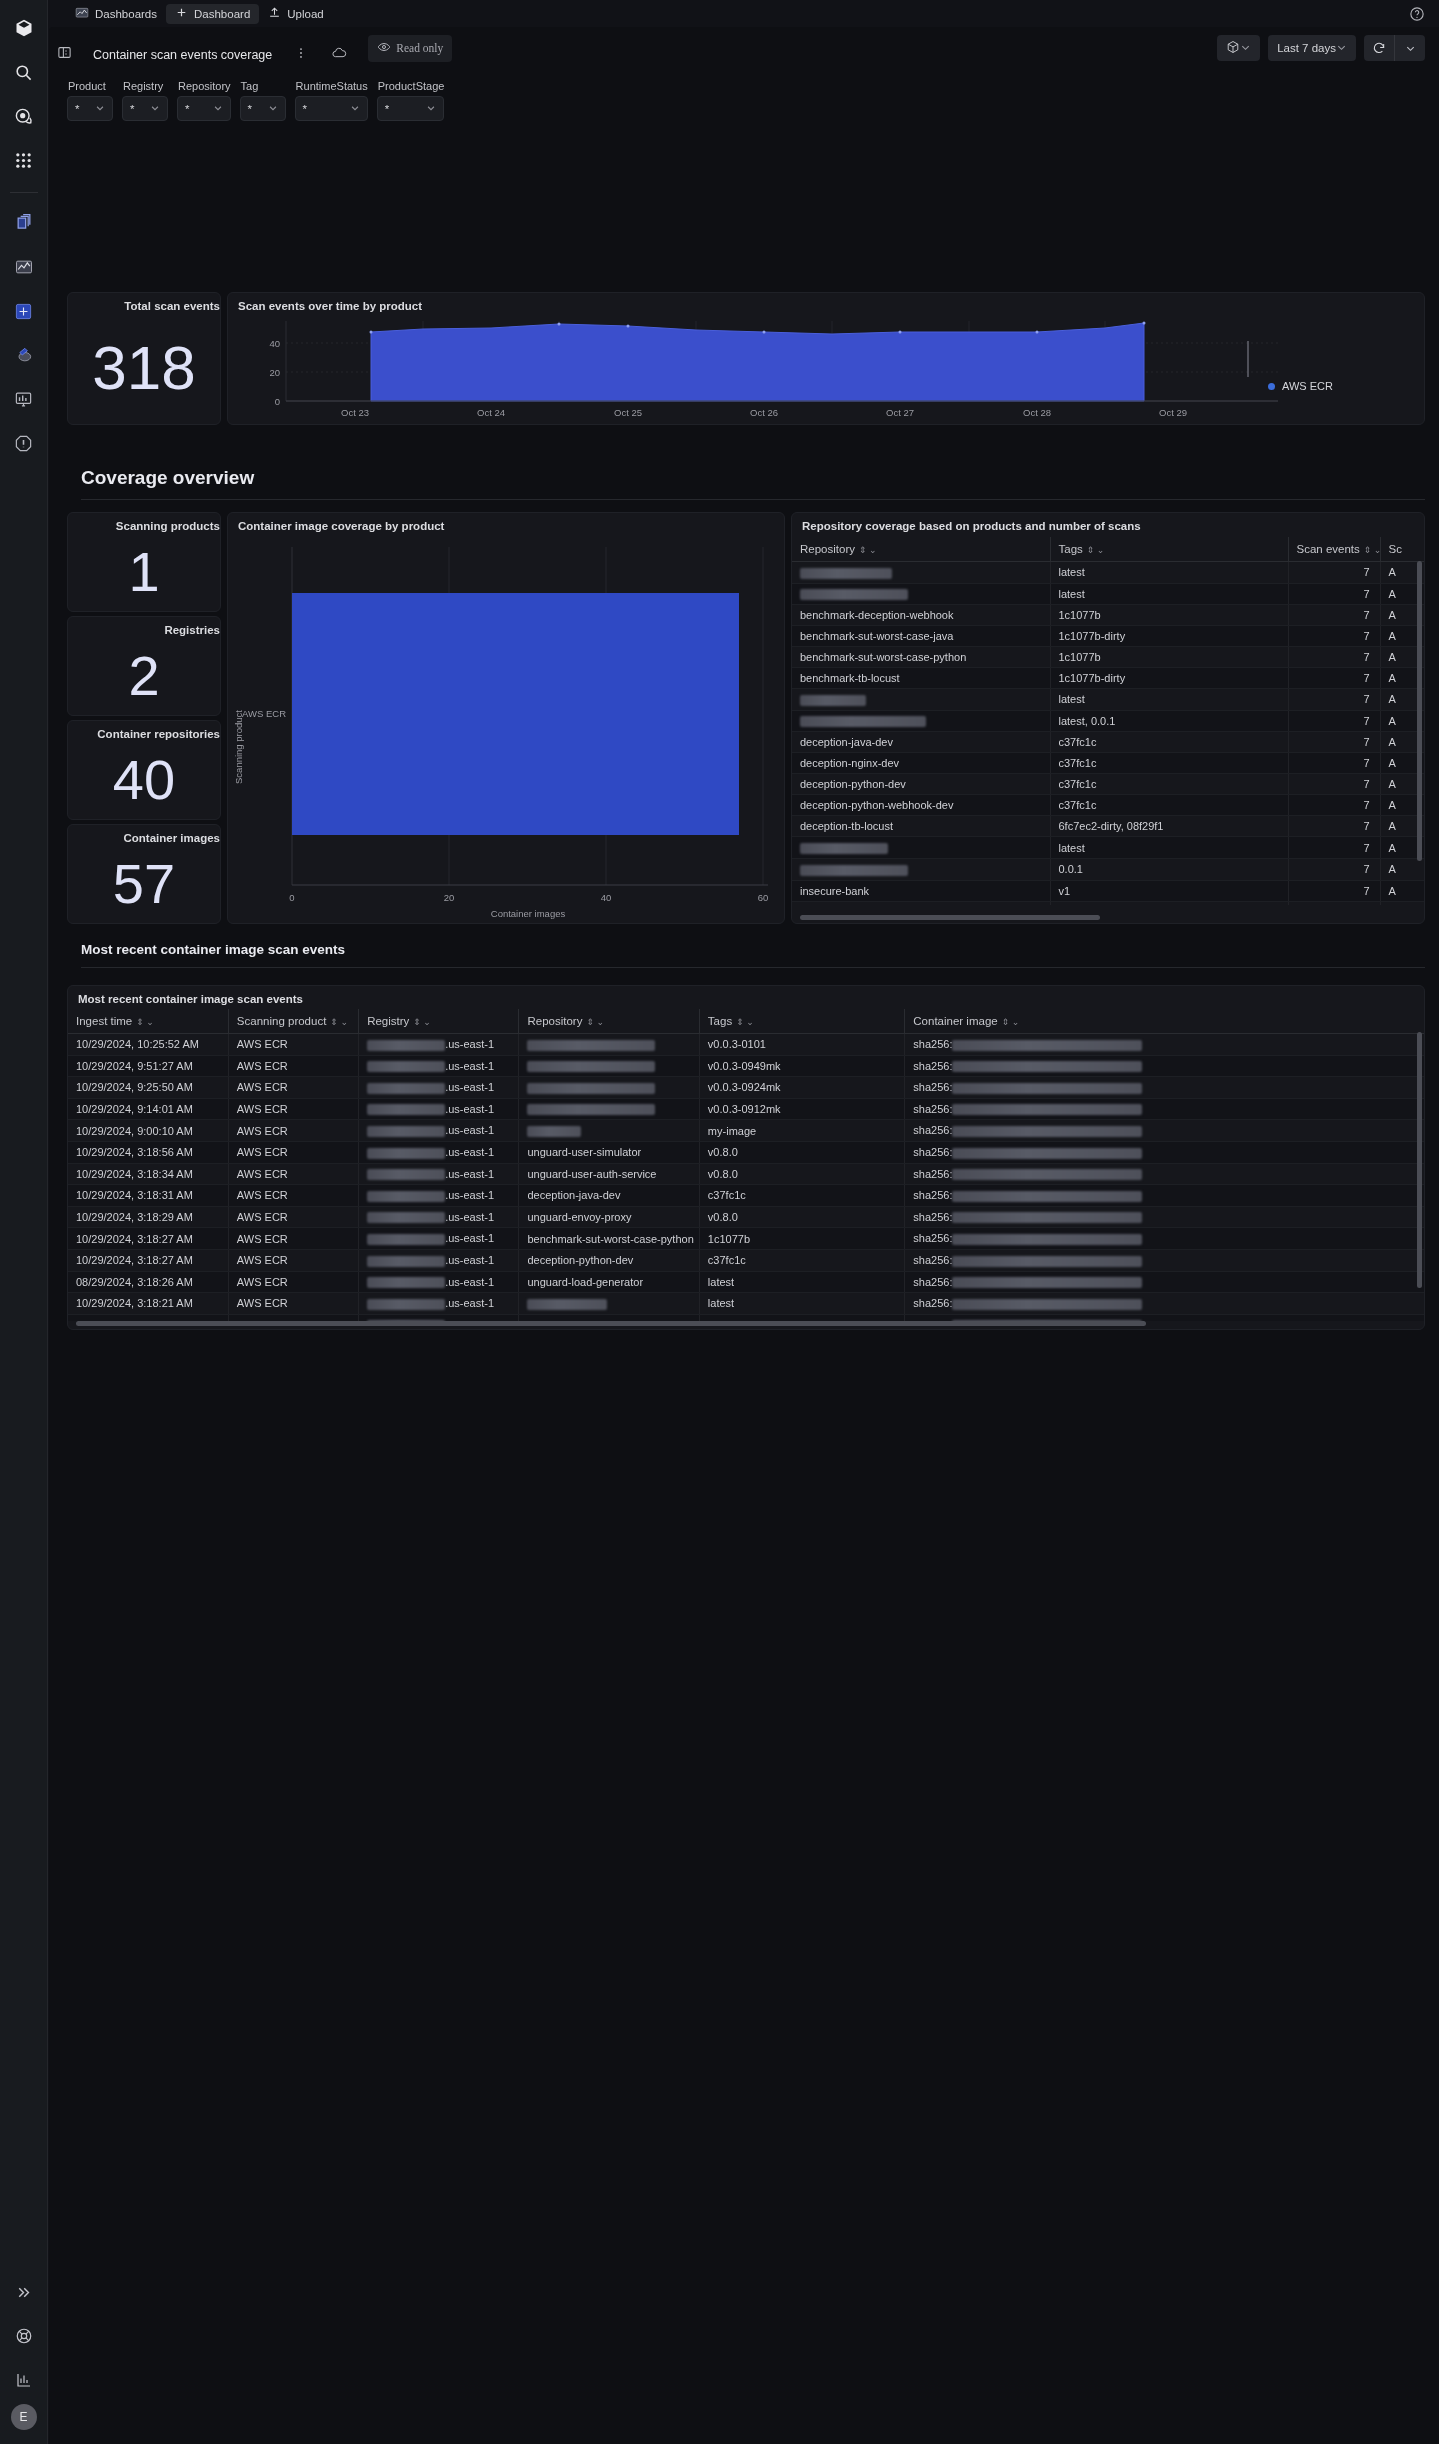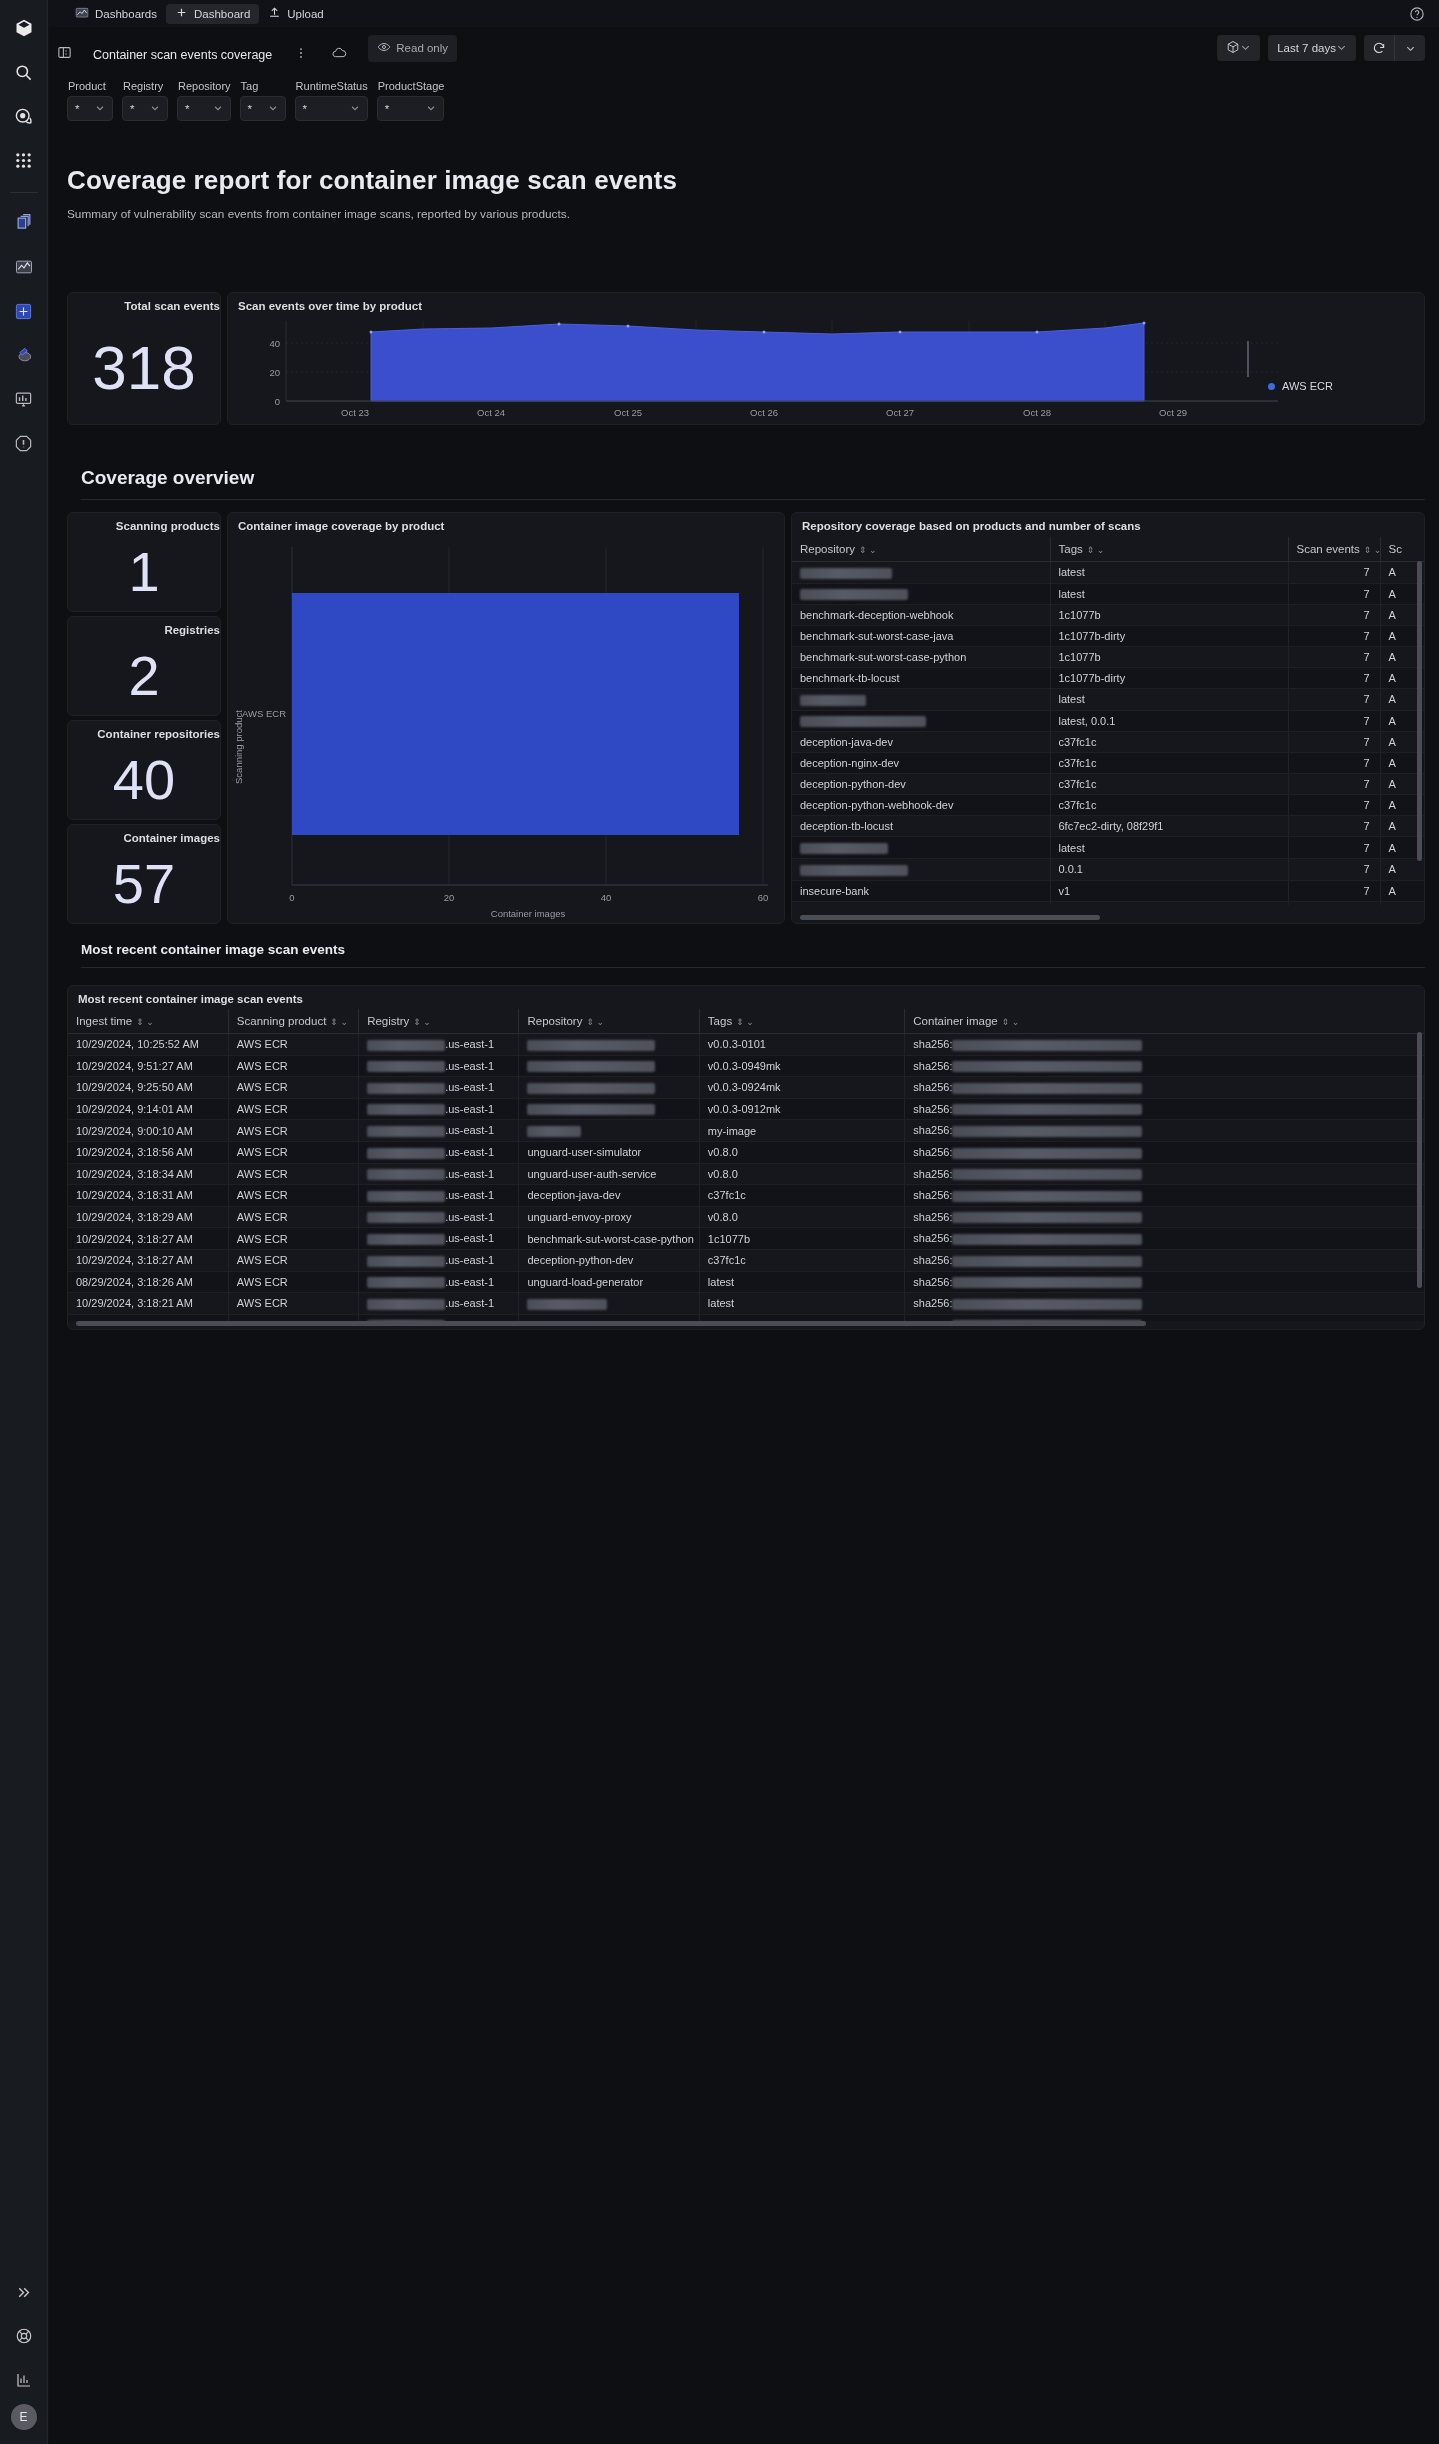--- a/index.html
+++ b/index.html
@@ -59,21 +59,21 @@
   }
   #dashhead {
     height: 42px; display:flex; align-items:center; padding: 0 14px 0 6px;
     font-size: 12px;
   }
   .dh-left { display:flex; align-items:flex-end; gap: 20px; }
   .dh-title { font-size:12.5px; color:#e6e7ea; font-weight:500; }
   .dh-ico { width:18px;height:18px;display:flex;align-items:center;justify-content:center;color:#b9bac0;cursor:pointer;}
   .readonly-pill {
     display:flex;align-items:center;gap:5px;height:27px;padding:0 9px;border-radius:4px;
-    background:#1d1f24; color:#a8a9b0; font-size:11.5px; cursor:default;
+    background:#1d1f24; color:#a8a9b0; font-size:11.5px; cursor:default;font-family:Liberation Serif, serif;
   }
   .dh-right { margin-left:auto; display:flex; align-items:center; gap: 8px; }
   .btn {
     height: 26px; border-radius: 4px; background: #23252b;
     display:flex; align-items:center; padding: 0 9px;
     color:#d4d5d9; font-size:11.5px; cursor:pointer; border:none;
   }
   .btn .chev { color:#9a9ba2; }
   .btn-group { display:flex; height:26px; border-radius:4px; overflow:hidden; background:#23252b; }
   .btn-group > div { display:flex;align-items:center;justify-content:center;cursor:pointer;color:#d4d5d9; }
@@ -396,24 +396,20 @@
       <div class="var-label">ProductStage</div>
       <div class="var-sel">
         <span>*</span>
         <span class="chev"><svg width="10" height="10" viewBox="0 0 24 24" fill="none" stroke="#8e8f96" stroke-width="2.6">
               <path d="M5 9l7 7 7-7"></path>
             </svg></span>
       </div>
     </div>
   </div>
 
-  <div style="position:absolute; left:18px; top:128px; width:1358px; height:60px;">
-    <div class="page-title">Coverage report for container image scan events</div>
-    <div class="page-sub">Summary of vulnerability scan events from container image scans, reported by various products.</div>
-  </div>
 
   <div class="panel" style="position:absolute; left:18px; top:265px; width:154px; height:133px;">
     <div class="stat-panel" style="height:100%;">
       <div class="stat-label">Total scan events</div>
       <div class="stat-value">318</div>
     </div>
   </div>
 
   <div class="panel" style="position:absolute; left:178px; top:265px; width:1198px; height:133px;">
     <div class="panel-title">Scan events over time by product</div>

